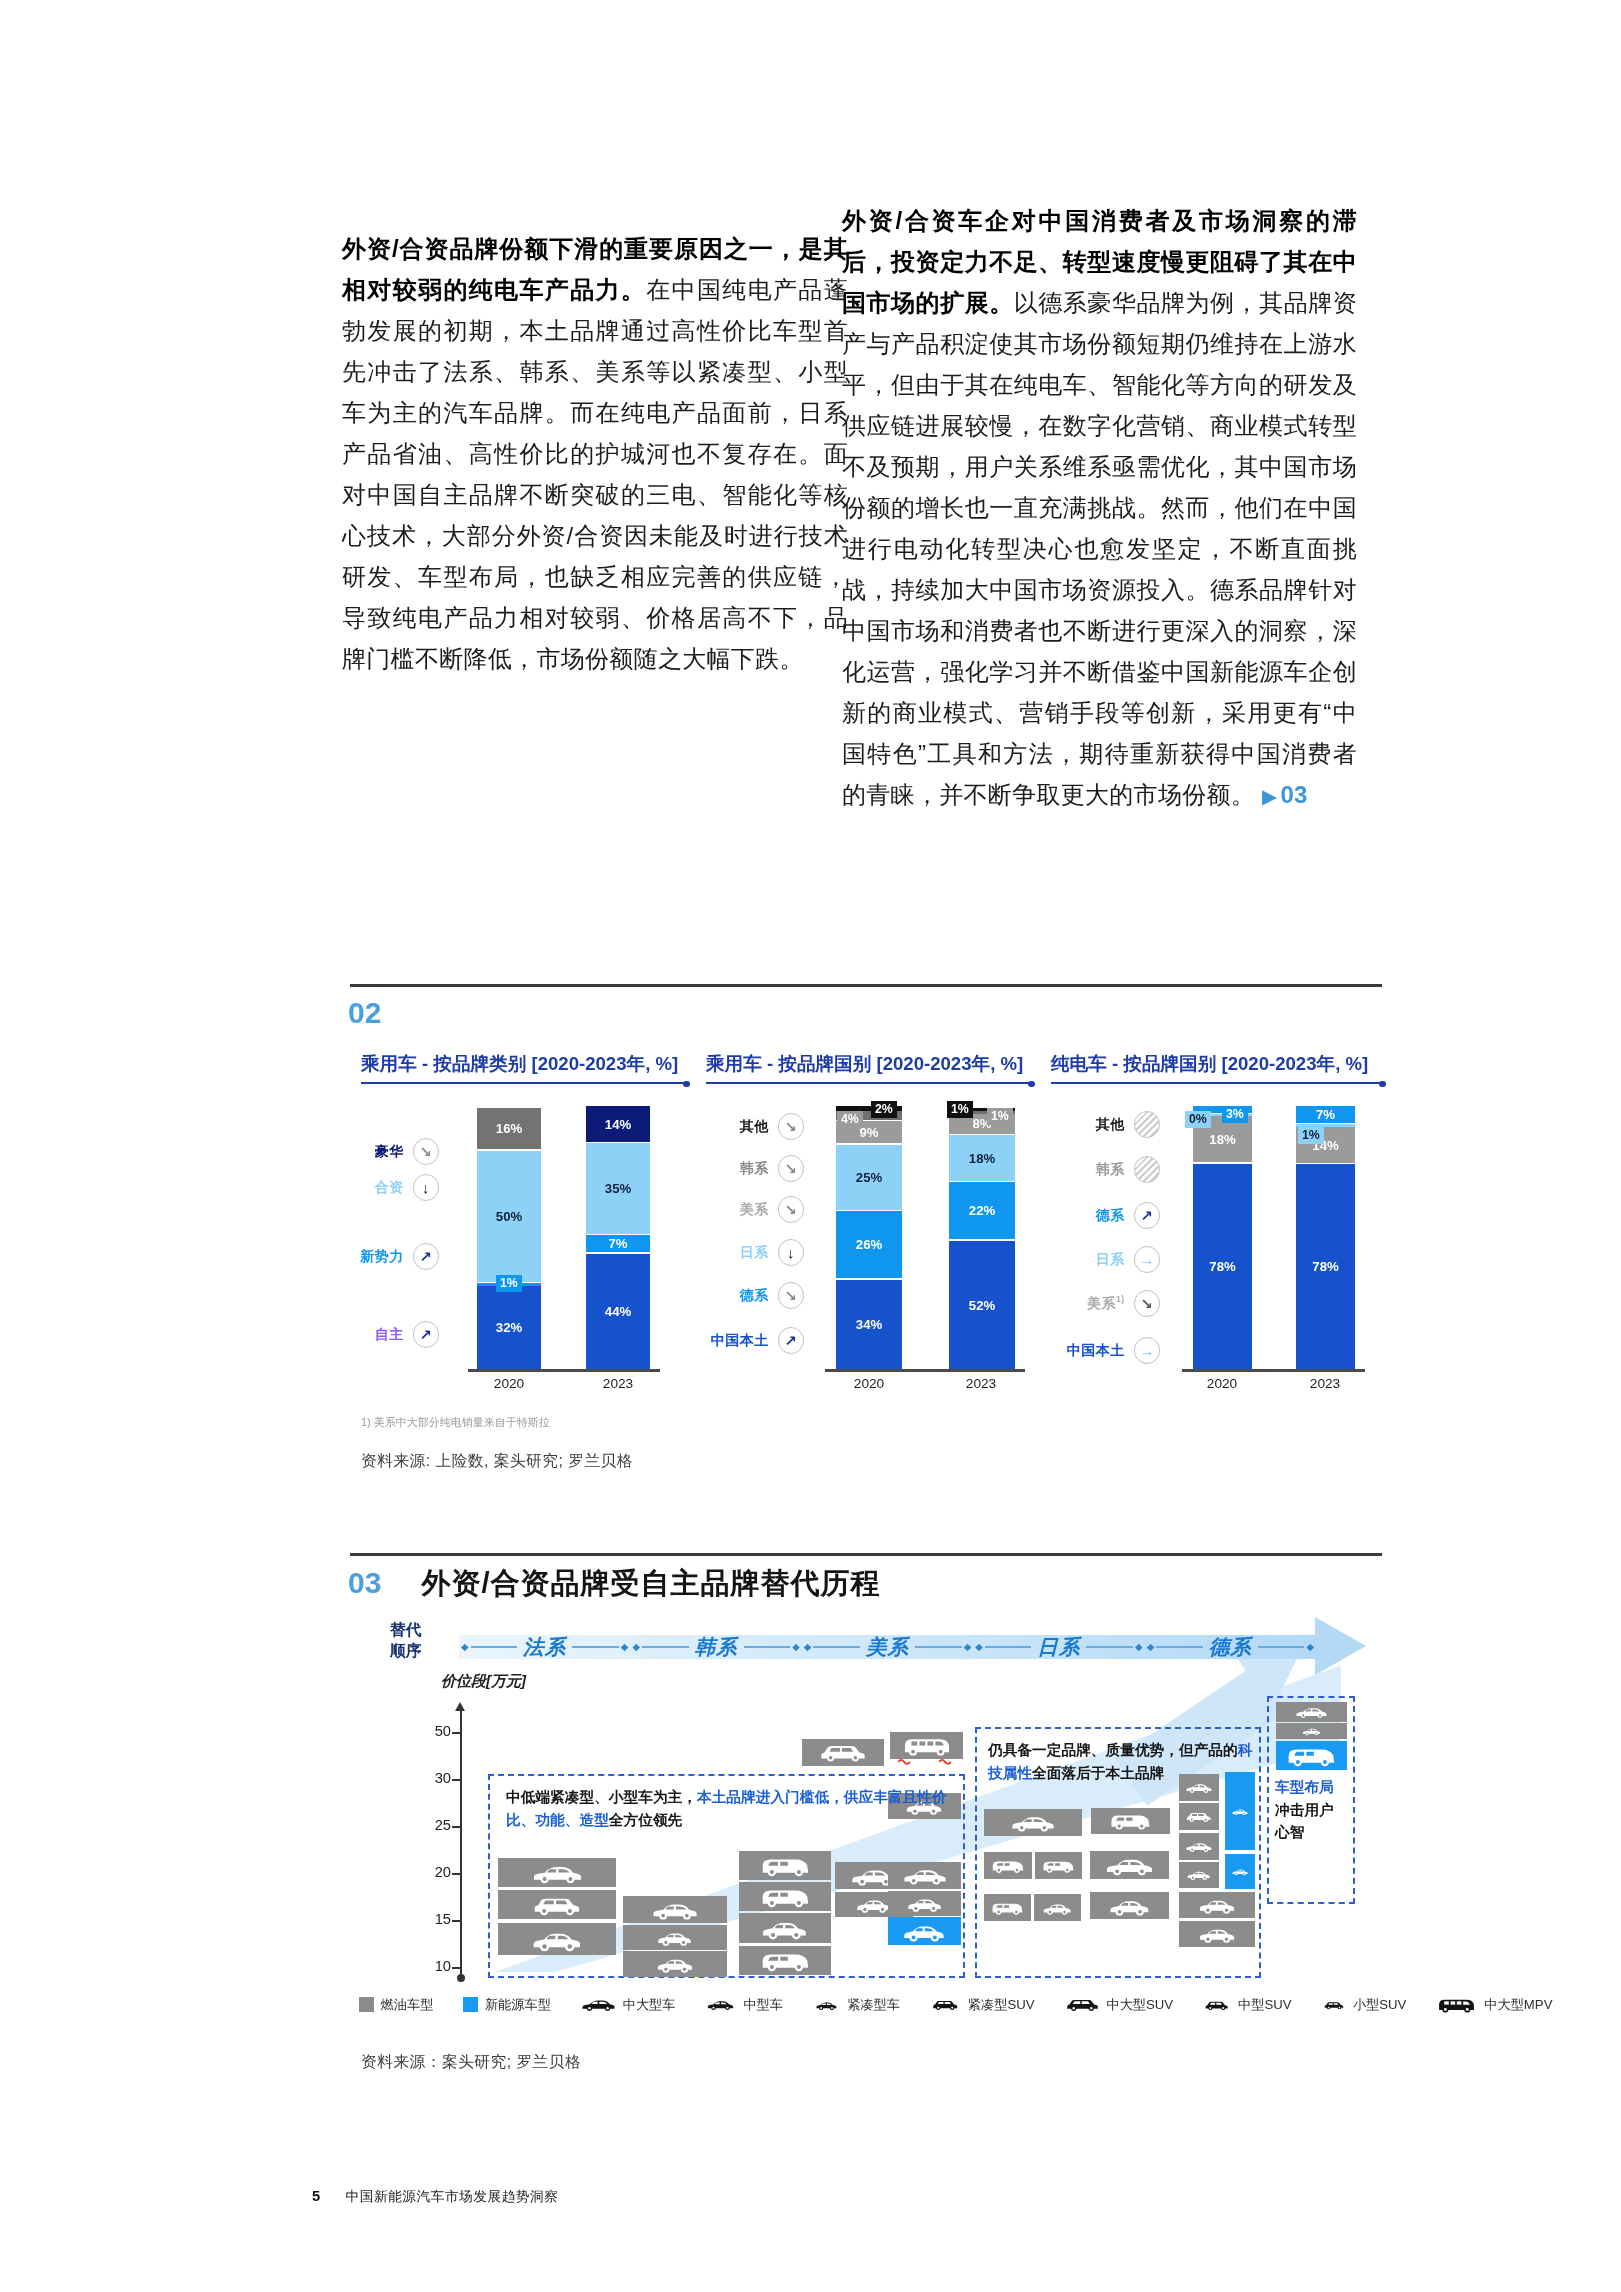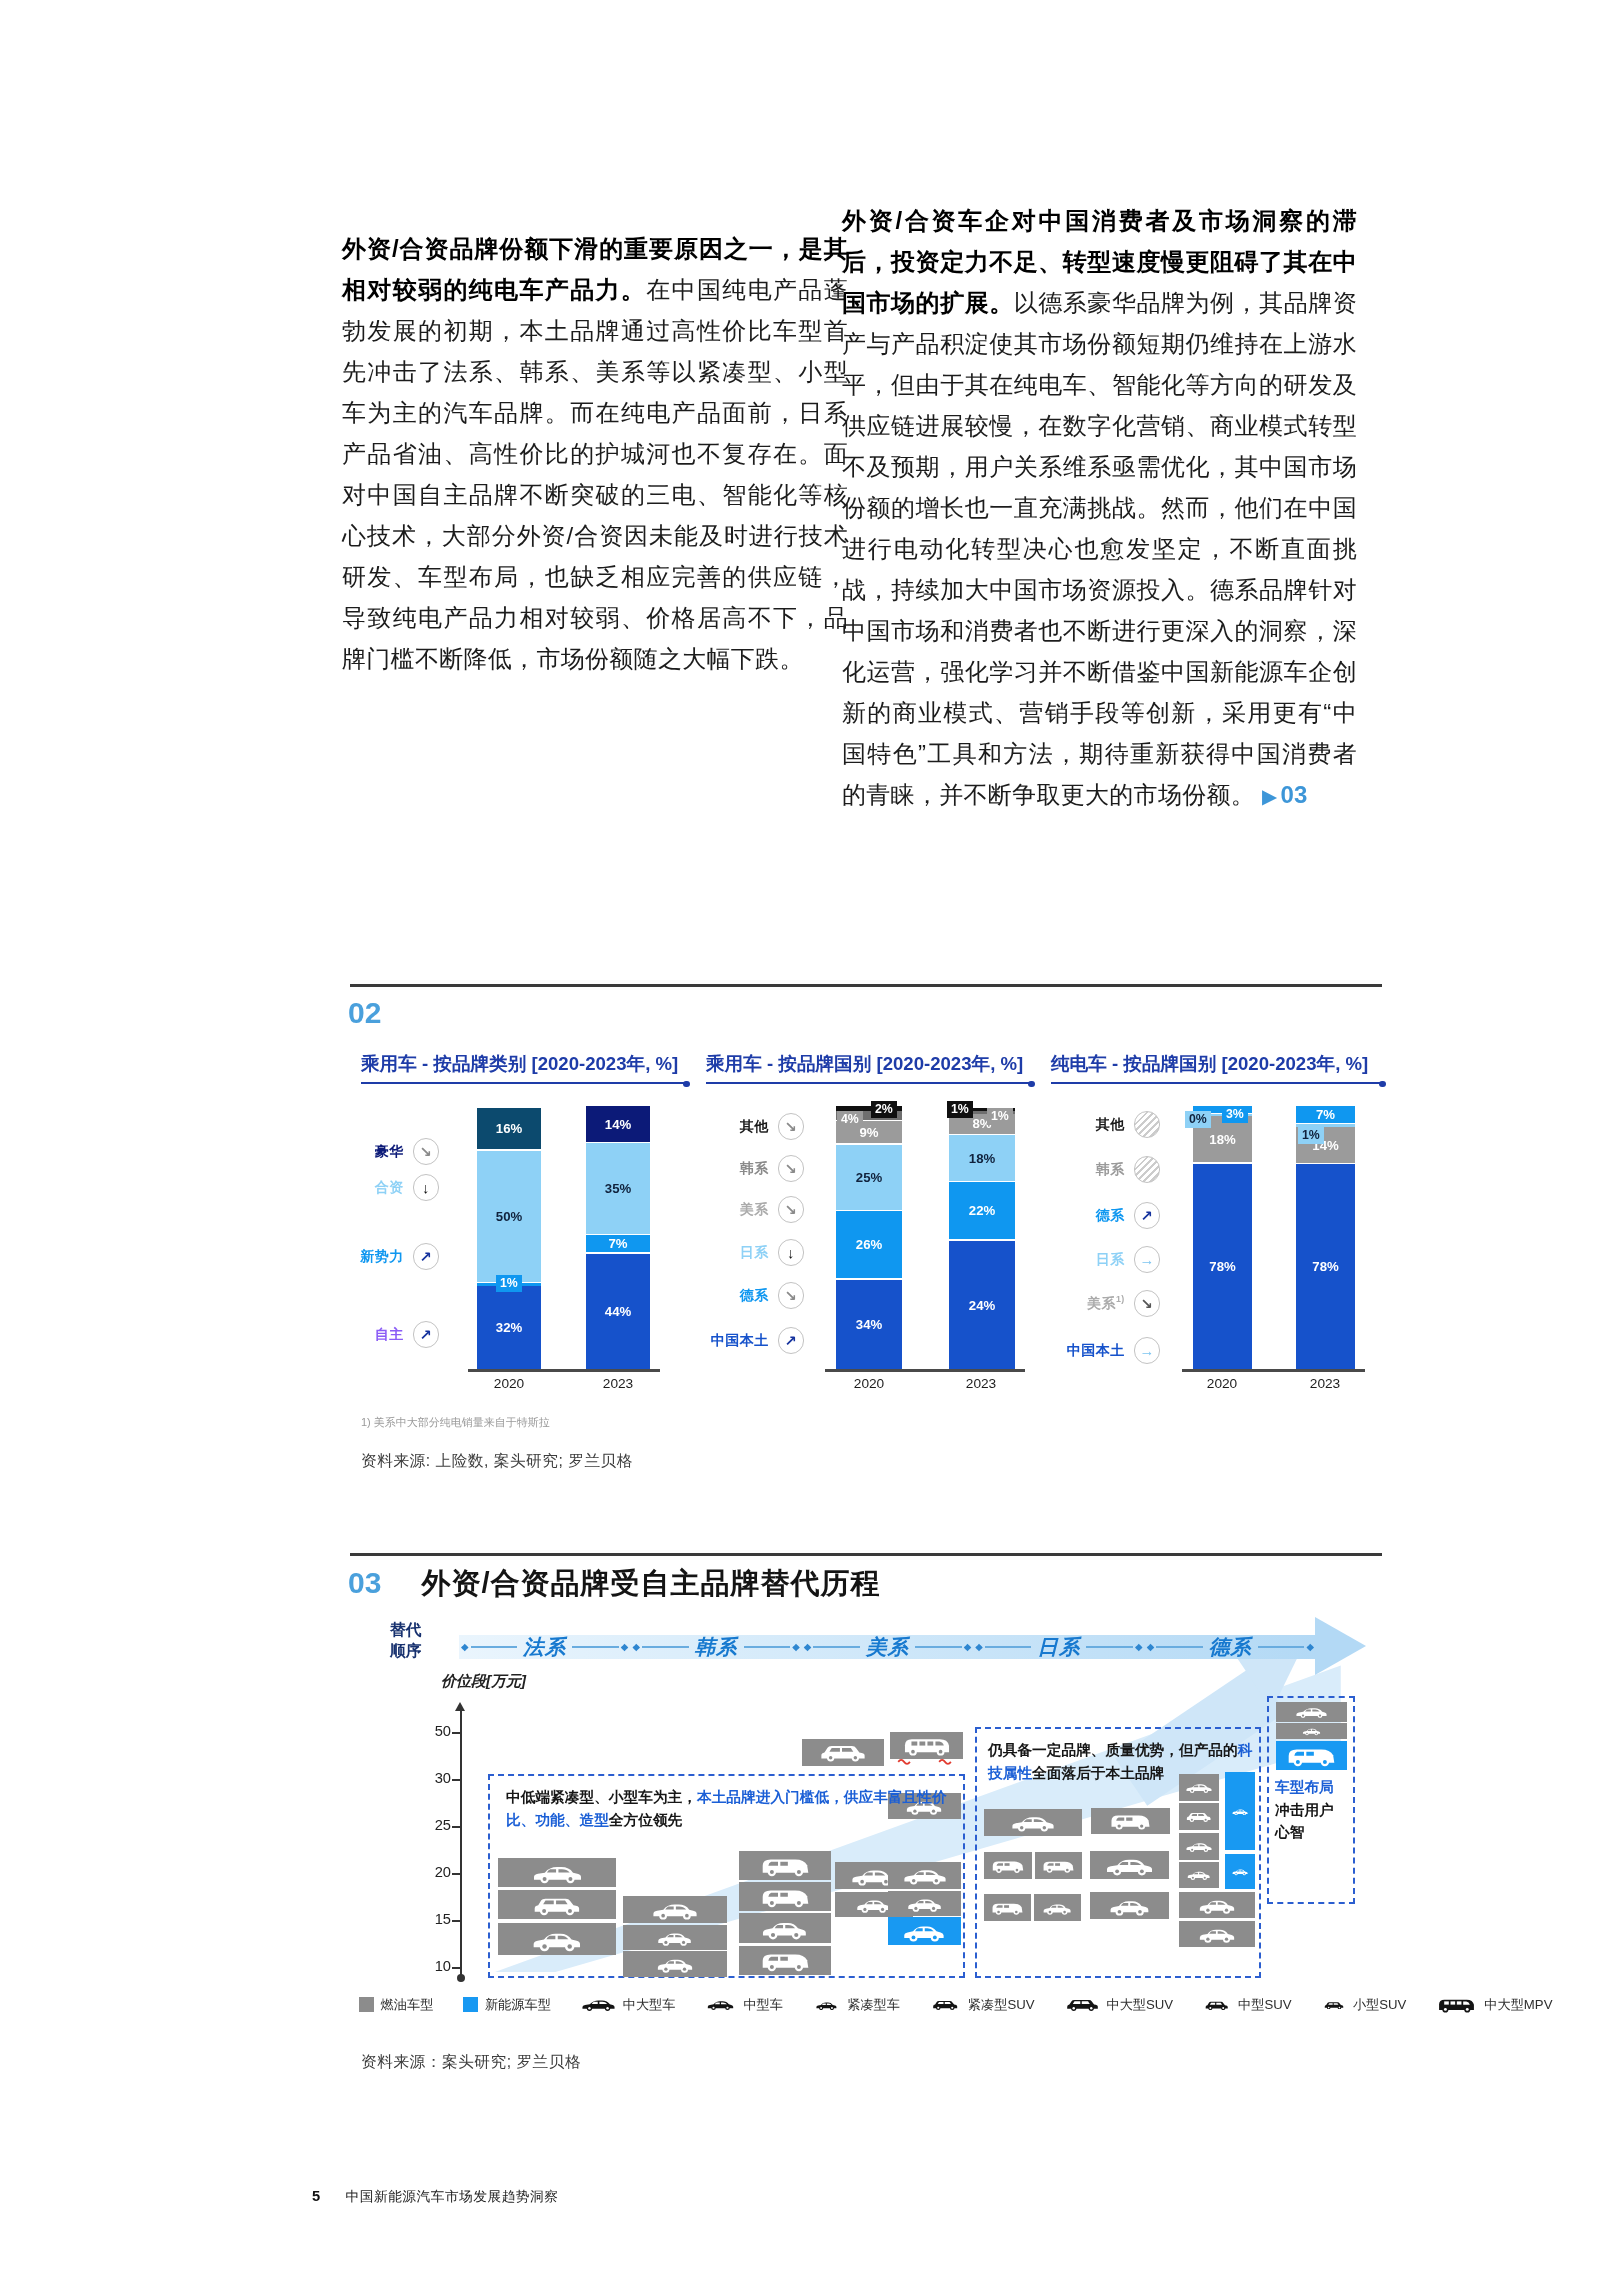--- a/index.html
+++ b/index.html
@@ -80,21 +80,21 @@
         <span class="circ" style="color: rgb(20, 20, 20);">↓</span>
       </div>
       <div class="legend-row" style="position: absolute; left: 294px; top: 1241px; width: 145px; height: 31px;">
         <span class="lab" style="color: rgb(15, 151, 240);">新势力</span>
         <span class="circ" style="color: rgb(22, 51, 158);">↗</span>
       </div>
       <div class="legend-row" style="position: absolute; left: 294px; top: 1319px; width: 145px; height: 31px;">
         <span class="lab" style="color: #8b5cf6;">自主</span>
         <span class="circ" style="color: rgb(22, 51, 158);">↗</span>
       </div>
-      <div style="position: absolute; left: 477px; top: 1108px; width: 64px; height: 41px; background: #0c4a6e;">
+      <div style="position: absolute; left: 477px; top: 1108px; width: 64px; height: 41px; background: #737373;">
         <span class="seg-label" style="color: rgb(255, 255, 255);">16%</span>
       </div>
       <div style="position: absolute; left: 477px; top: 1151px; width: 64px; height: 131px; background: rgb(142, 209, 246);">
         <span class="seg-label" style="color: rgb(16, 34, 61);">50%</span>
       </div>
       <div style="position: absolute; left: 477px; top: 1283px; width: 64px; height: 2.6px; background: rgb(15, 151, 240);"></div>
       <div style="position: absolute; left: 477px; top: 1286px; width: 64px; height: 83px; background: rgb(22, 82, 203);">
         <span class="seg-label" style="color: rgb(255, 255, 255);">32%</span>
       </div>
       <div style="position: absolute; left: 470px; top: 1376px; width: 78px; text-align: center; font-size: 13.7px; color: rgb(29, 29, 29);">2020</div>
@@ -158,21 +158,21 @@
       <div style="position: absolute; left: 949px; top: 1114px; width: 66px; height: 19.7px; background: rgb(155, 155, 155);">
         <span class="seg-label" style="color: rgb(255, 255, 255);">8%</span>
       </div>
       <div style="position: absolute; left: 949px; top: 1135px; width: 66px; height: 46px; background: rgb(142, 209, 246);">
         <span class="seg-label" style="color: rgb(16, 34, 61);">18%</span>
       </div>
       <div style="position: absolute; left: 949px; top: 1182px; width: 66px; height: 57px; background: rgb(15, 151, 240);">
         <span class="seg-label" style="color: rgb(255, 255, 255);">22%</span>
       </div>
       <div style="position: absolute; left: 949px; top: 1241px; width: 66px; height: 128px; background: rgb(22, 82, 203);">
-        <span class="seg-label" style="color: rgb(255, 255, 255);">24%</span>
+        <span class="seg-label" style="color: rgb(255, 255, 255);">52%</span>
       </div>
       <div style="position: absolute; left: 942px; top: 1376px; width: 78px; text-align: center; font-size: 13.7px; color: rgb(29, 29, 29);">2023</div>
       <div class=" float-label" style="position: absolute; left: 871px; top: 1101px; background: rgb(16, 16, 16); color: rgb(255, 255, 255); z-index: 3;">2%</div>
       <div class=" float-label" style="position: absolute; left: 837px; top: 1111px; background: rgb(155, 155, 155); color: rgb(255, 255, 255); z-index: 3;">4%</div>
       <div class=" float-label" style="position: absolute; left: 947px; top: 1101px; background: rgb(16, 16, 16); color: rgb(255, 255, 255); z-index: 3;">1%</div>
       <div class=" float-label" style="position: absolute; left: 987px; top: 1108px; background: rgb(155, 155, 155); color: rgb(255, 255, 255); z-index: 3;">1%</div>
       <div style="position: absolute; left: 825px; top: 1369px; width: 200px; height: 2.5px; background: rgb(74, 74, 74);"></div>
       <div class="sub" style="position: absolute; left: 1051px; top: 1051px; width: 332px;">纯电车 - 按品牌国别 [2020-2023年, %]</div>
       <div class="legend-row" style="position: absolute; left: 1003px; top: 1109px; width: 157px; height: 31px;">
         <span class="lab" style="color: rgb(26, 26, 26);">其他</span>

